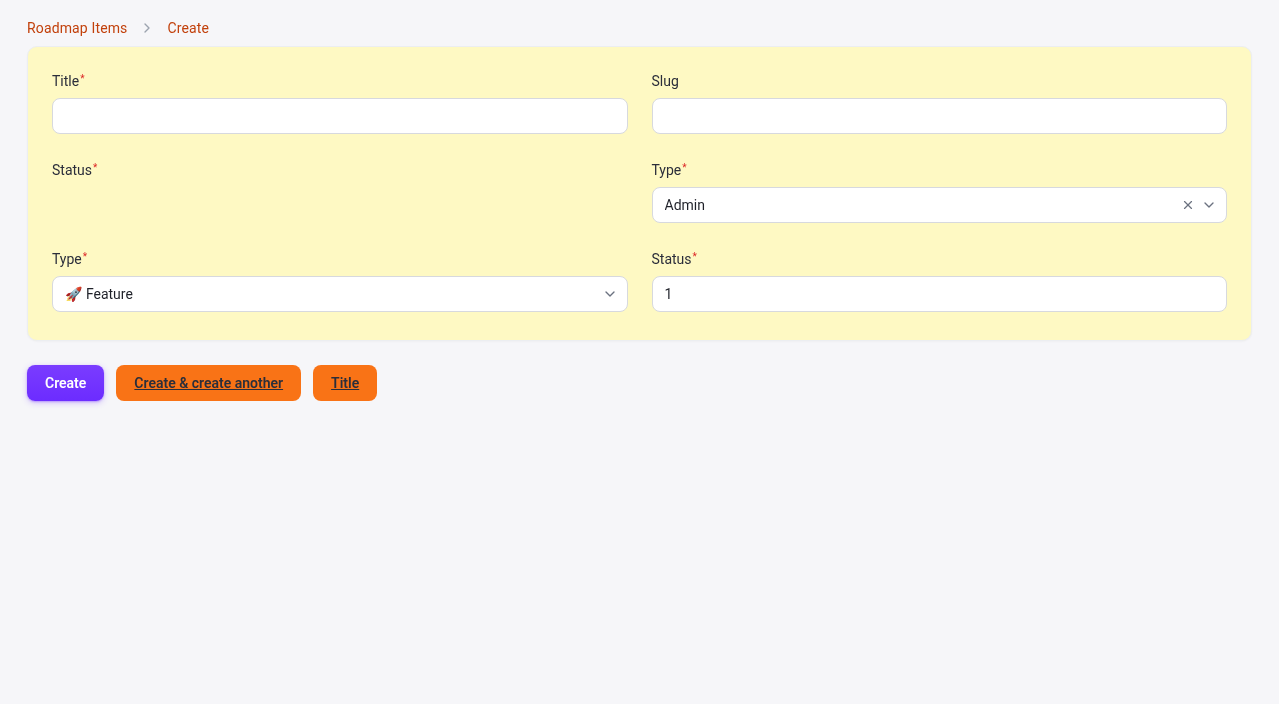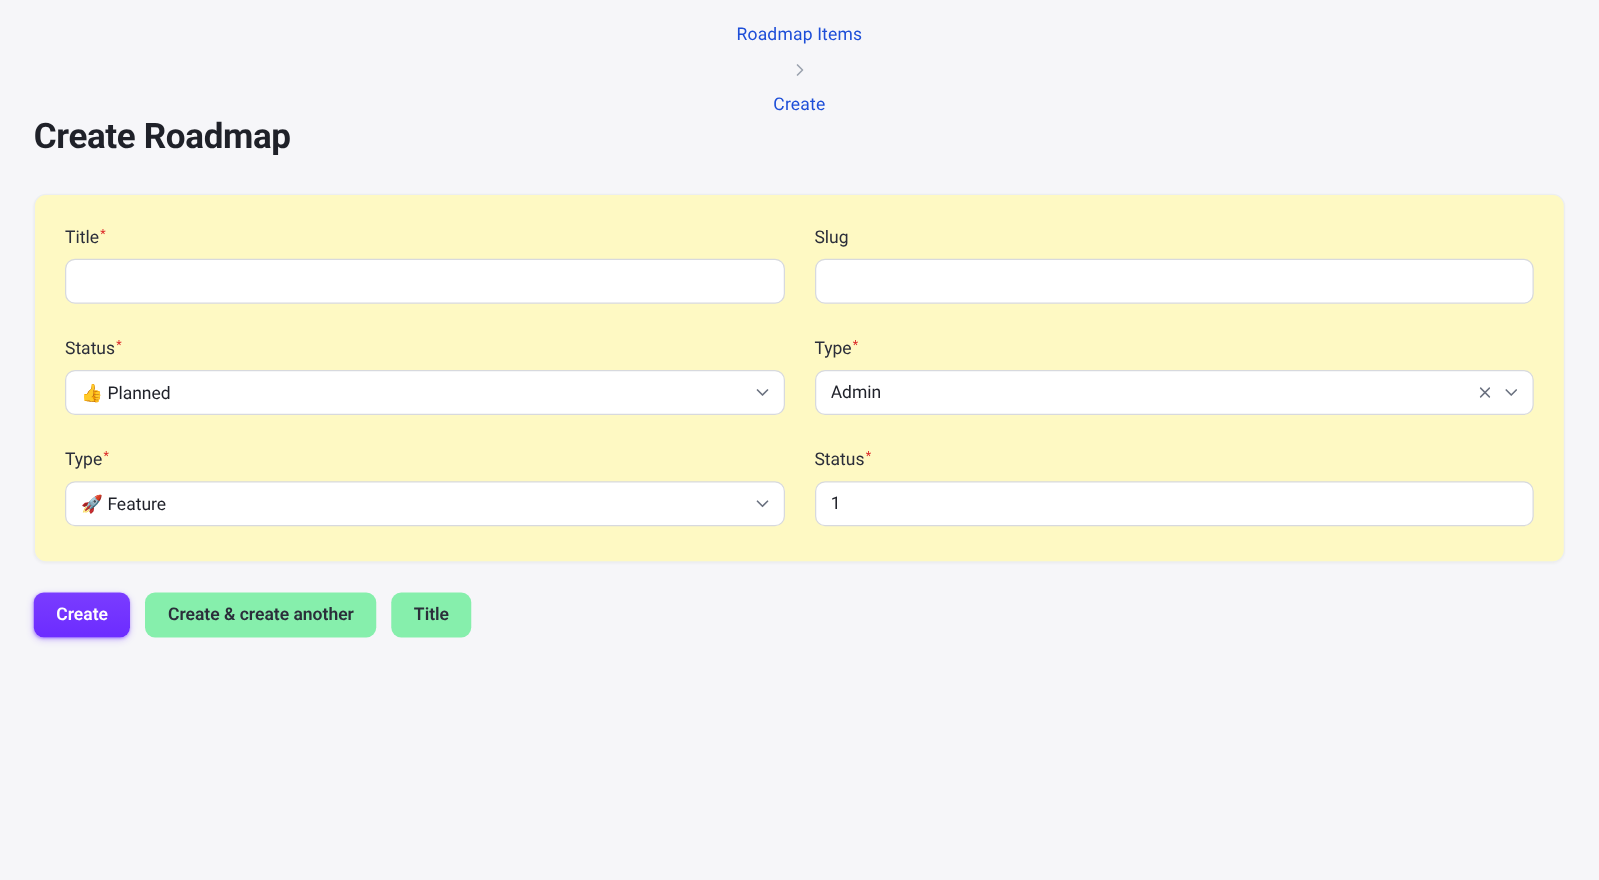--- a/index.html
+++ b/index.html
@@ -12,22 +12,22 @@
       overflow: hidden;
     }
     .page {
       padding: 20px 27px;
     }
     .breadcrumb {
       display: flex;
       align-items: center;
       gap: 12px;
       font-size: 14px;
-      color: #1d4ed8;
-      flex-direction: column;
+      color: #c2410c;
+      margin-bottom: 10px;
     }
     .breadcrumb-item { letter-spacing: 0.01em; }
     .breadcrumb-chevron {
       display: inline-flex;
       color: #9ca3af;
     }
     .page-title {
       font-size: 28px;
       font-weight: 700;
       color: #1f2129;
@@ -123,40 +123,40 @@
       padding: 10px 18px;
       cursor: pointer;
       font-family: inherit;
     }
     .btn-primary {
       background: linear-gradient(180deg, #7a3cff 0%, #6c2cff 100%);
       color: #ffffff;
       box-shadow: 0 1px 2px rgba(108,44,255,0.35), 0 2px 6px rgba(108,44,255,0.25);
     }
     .btn-secondary {
-      background: #86efac;
+      background: #f97316;
       color: #2b2e3a;
+      text-decoration: underline;
     }
     svg { display: block; }
   </style>
 </head>
 <body>
 
 <div class="page">
   <nav class="breadcrumb">
     <span class="breadcrumb-item">Roadmap Items</span>
     <span class="breadcrumb-chevron">
       <svg width="16" height="16" viewBox="0 0 24 24" fill="none" stroke="currentColor" stroke-width="2" stroke-linecap="round" stroke-linejoin="round">
           <polyline points="9 18 15 12 9 6"></polyline>
         </svg>
     </span>
     <span class="breadcrumb-item">Create</span>
   </nav>
 
-  <h1 class="page-title">Create Roadmap</h1>
 
   <div class="card">
 
     <div class="form-row">
       <div>
         <div class="field-label">
           <span>Title</span>
           <span class="required">*</span>
         </div>
         <input class="input" type="text" value="" style="">
@@ -168,28 +168,20 @@
         <input class="input" type="text" value="" style="">
       </div>
     </div>
 
 
     <div class="form-row">
       <div>
         <div class="field-label">
           <span>Status</span>
           <span class="required">*</span>
-        </div>
-        <div class="select-wrap">
-          <input class="select" readonly="" value="👍 Planned" style="">
-          <span class="select-chevron">
-            <svg width="16" height="16" viewBox="0 0 24 24" fill="none" stroke="currentColor" stroke-width="2" stroke-linecap="round" stroke-linejoin="round">
-                <polyline points="6 9 12 15 18 9"></polyline>
-              </svg>
-          </span>
         </div>
       </div>
       <div>
         <div class="field-label">
           <span>Type</span>
           <span class="required">*</span>
         </div>
         <div class="select-wrap">
           <input class="select has-clear" readonly="" value="Admin" style="">
           <span class="select-clear">

